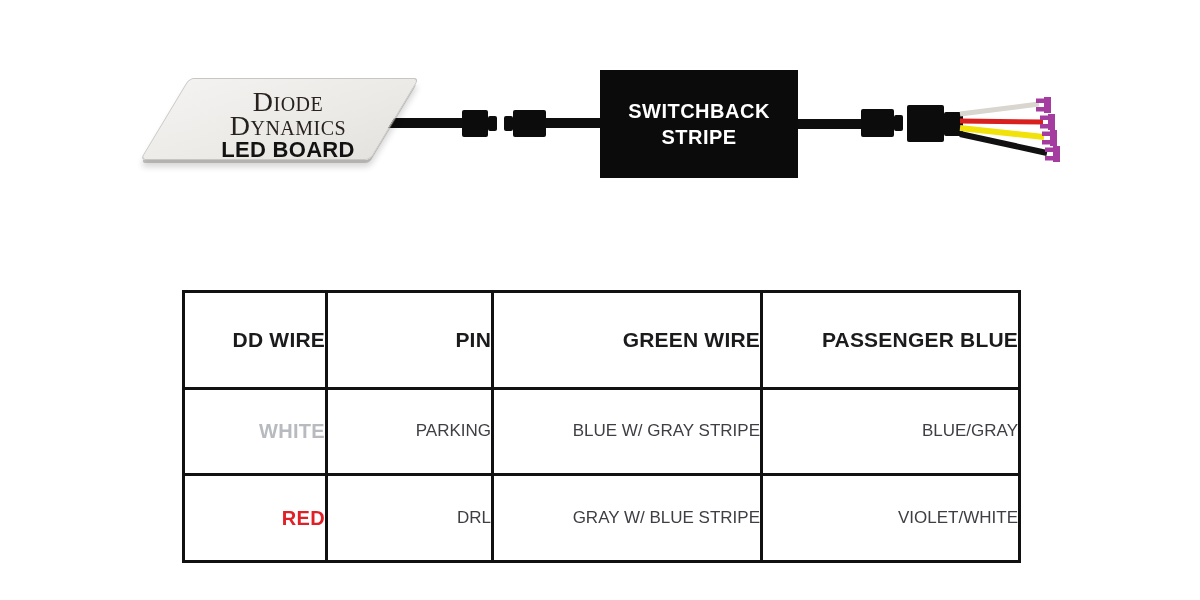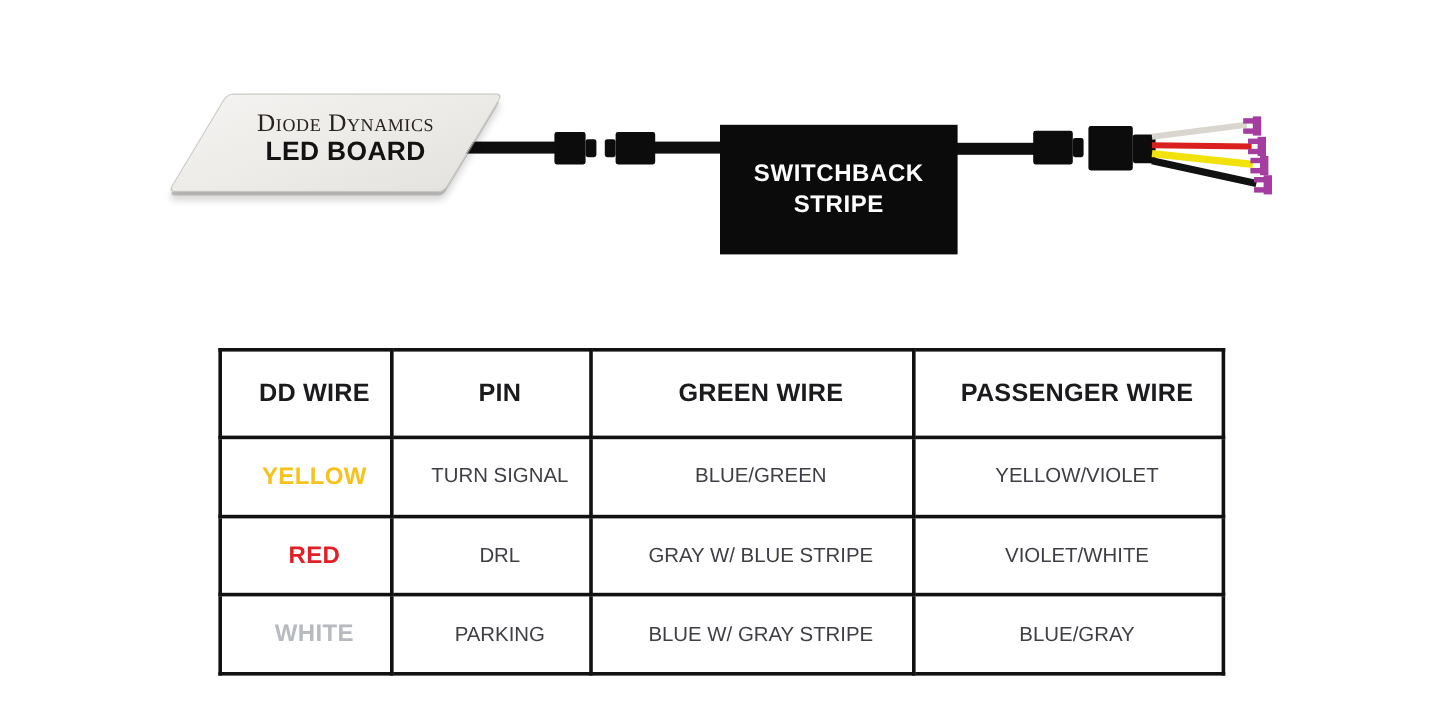--- a/index.html
+++ b/index.html
@@ -29,46 +29,46 @@
     background:linear-gradient(155deg,#f3f2f0 0%,#ebeae7 60%,#e4e3e0 100%);
     border:1px solid #c7c6c2;border-radius:5px;
     transform:skewX(-31deg);transform-origin:left bottom;
     box-shadow:2px 4px 0 -1px rgba(150,148,143,.55), 4px 7px 6px rgba(0,0,0,.16);
   }
   #led-board-text{
     position:absolute;left:203px;top:90px;width:170px;text-align:center;
   }
   #led-board-brand{
     font-family:"Liberation Serif",serif;font-variant:small-caps;
-    font-size:21px;letter-spacing:.5px;color:#272220;line-height:24px;
+    font-size:28px;letter-spacing:.5px;color:#272220;line-height:24px;
   }
   #led-board-label{
     font-family:"Liberation Sans",sans-serif;font-weight:bold;
     font-size:22px;color:#121212;line-height:24px;letter-spacing:.3px;
   }
 
   #driver-box{
     position:absolute;left:600px;top:70px;width:198px;height:108px;
     background:#0b0b0b;display:flex;flex-direction:column;
-    justify-content:center;align-items:center;margin-top:34px;
+    justify-content:center;align-items:center;
   }
   .driver-line{
     color:#ffffff;font-weight:bold;font-size:20px;line-height:26px;
     letter-spacing:.5px;
   }
 
   #fan-svg{position:absolute;left:955px;top:85px;}
 
   
   #wire-table{
     position:absolute;left:182px;top:290px;width:836px;height:273px;
     border-collapse:collapse;table-layout:fixed;
   }
   #wire-table th,#wire-table td{
-    border:3px solid #111111;padding:0 0 0 14px;text-align:center;vertical-align:middle;
+    border:3px solid #111111;padding:0 0 0 14px;text-align:right;vertical-align:middle;
   }
   #wire-table th{font-size:21px;font-weight:bold;color:#1b1b1d;letter-spacing:.2px;}
   #wire-table td{font-size:17px;color:#3e3e44;}
   #wire-table td.dd{font-size:20px;font-weight:bold;letter-spacing:.3px;}
   #wire-table tr.hdr{height:59px;}
   #wire-table tr.row{height:53px;}
   col.c1{width:143px;} col.c2{width:166px;} col.c3{width:269px;} col.c4{width:258px;}
 </style>
 </head>
 <body>
@@ -133,36 +133,30 @@
         <col class="c1">
         <col class="c2">
         <col class="c3">
         <col class="c4">
       </colgroup>
     <tbody>
         <tr class="hdr">
       <th>DD WIRE</th>
       <th>PIN</th>
       <th>GREEN WIRE</th>
-      <th>PASSENGER WIRE</th>
+      <th>PASSENGER BLUE</th>
     </tr>
     <tr class="row">
-      <td class="dd" style="color: rgb(246, 194, 27);">YELLOW</td>
-      <td>TURN SIGNAL</td>
-      <td>BLUE/GREEN</td>
-      <td>YELLOW/VIOLET</td>
+      <td class="dd" style="color: rgb(183, 187, 191);">WHITE</td>
+      <td>PARKING</td>
+      <td>BLUE W/ GRAY STRIPE</td>
+      <td>BLUE/GRAY</td>
     </tr>
     <tr class="row">
       <td class="dd" style="color: rgb(224, 31, 38);">RED</td>
       <td>DRL</td>
       <td>GRAY W/ BLUE STRIPE</td>
       <td>VIOLET/WHITE</td>
     </tr>
-    <tr class="row">
-      <td class="dd" style="color: rgb(183, 187, 191);">WHITE</td>
-      <td>PARKING</td>
-      <td>BLUE W/ GRAY STRIPE</td>
-      <td>BLUE/GRAY</td>
-    </tr>
   </tbody>
     </table>
 
 </div>
 
 </body></html>

